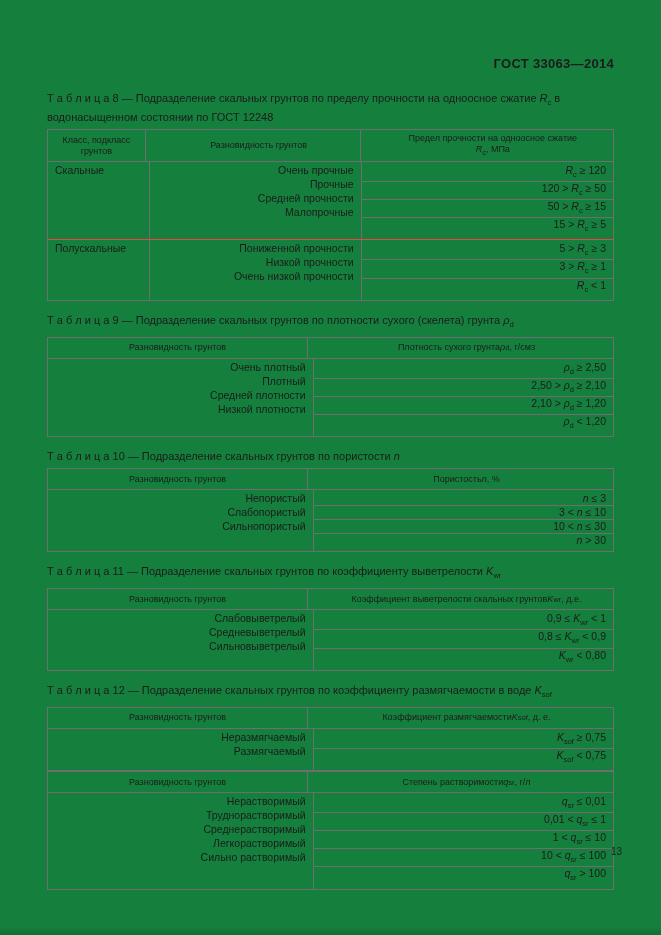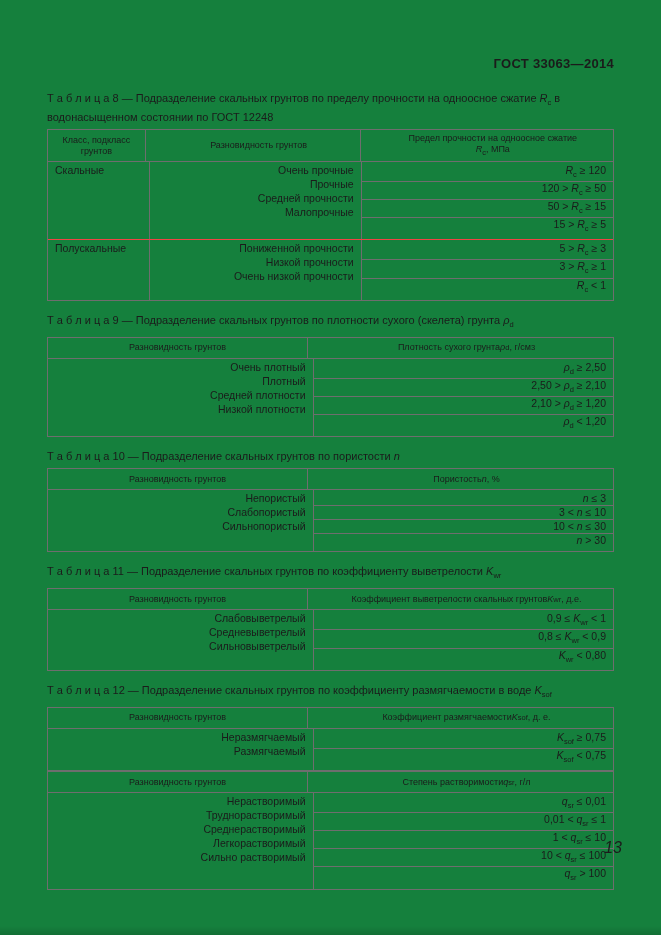--- a/index.html
+++ b/index.html
@@ -28,21 +28,21 @@
   
   .t8 .c1{width:18%;border-right:1px solid #6e6e6e;}
   .t8 .c2{width:37.5%;border-right:1px solid #6e6e6e;}
   .t8 .c3{width:44.5%;}
   .t8 .group{border-bottom:1px solid #ef4444;}
   .t8 .group:last-child{border-bottom:none;}
   .t8 .class-cell{font-size:10.5px;line-height:13px;padding:2px 7px 3px 7px;}
   
   .simple .sc1{width:47%;border-right:1px solid #6e6e6e;}
   .simple .sc2{width:53%;}
-  .pagenum{position:absolute;right:47px;bottom:78px;font-size:16px;font-style:italic;}
+  .pagenum{position:absolute;right:47px;bottom:78px;font-size:10px;}
   .scan-edge{position:absolute;left:0;right:0;bottom:0;height:9px;
              background:linear-gradient(to bottom, rgba(0,0,0,0), rgba(0,0,0,0.14));}
   i{font-style:italic;}
   sub,sup{font-size:7.5px;}
 </style>
 </head>
 <body>
 
 <div class="page">
   <div class="content">

